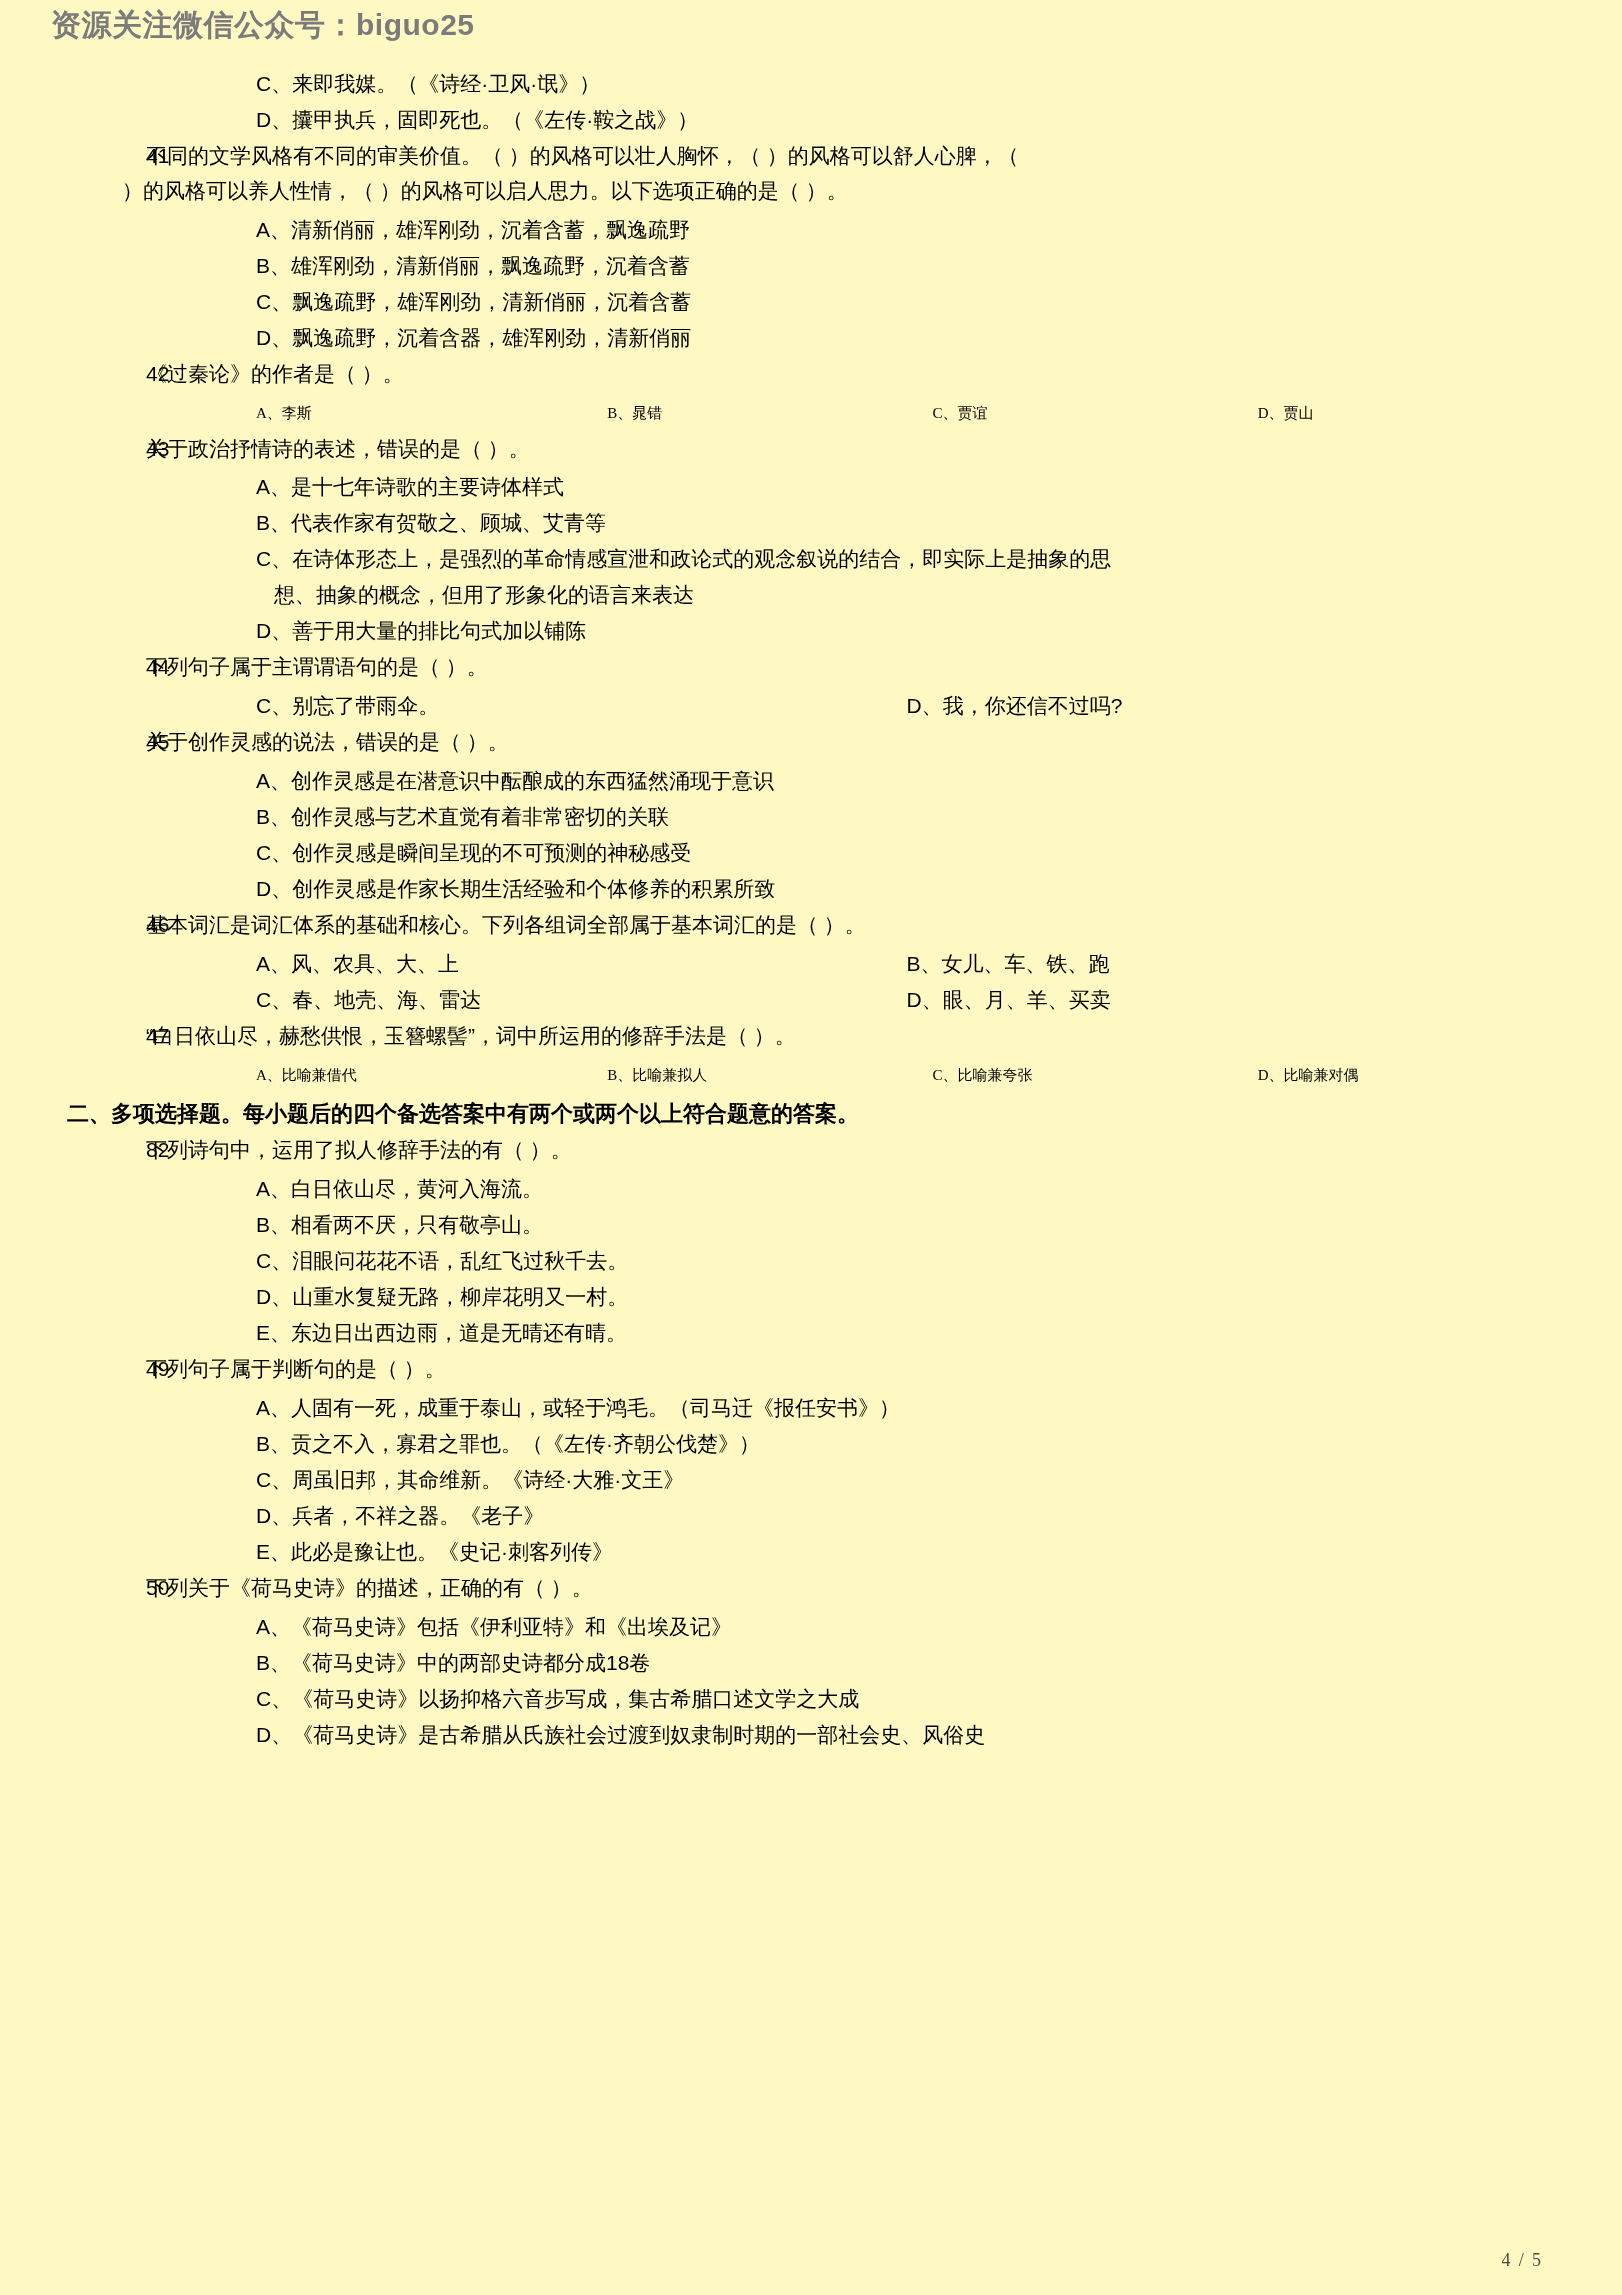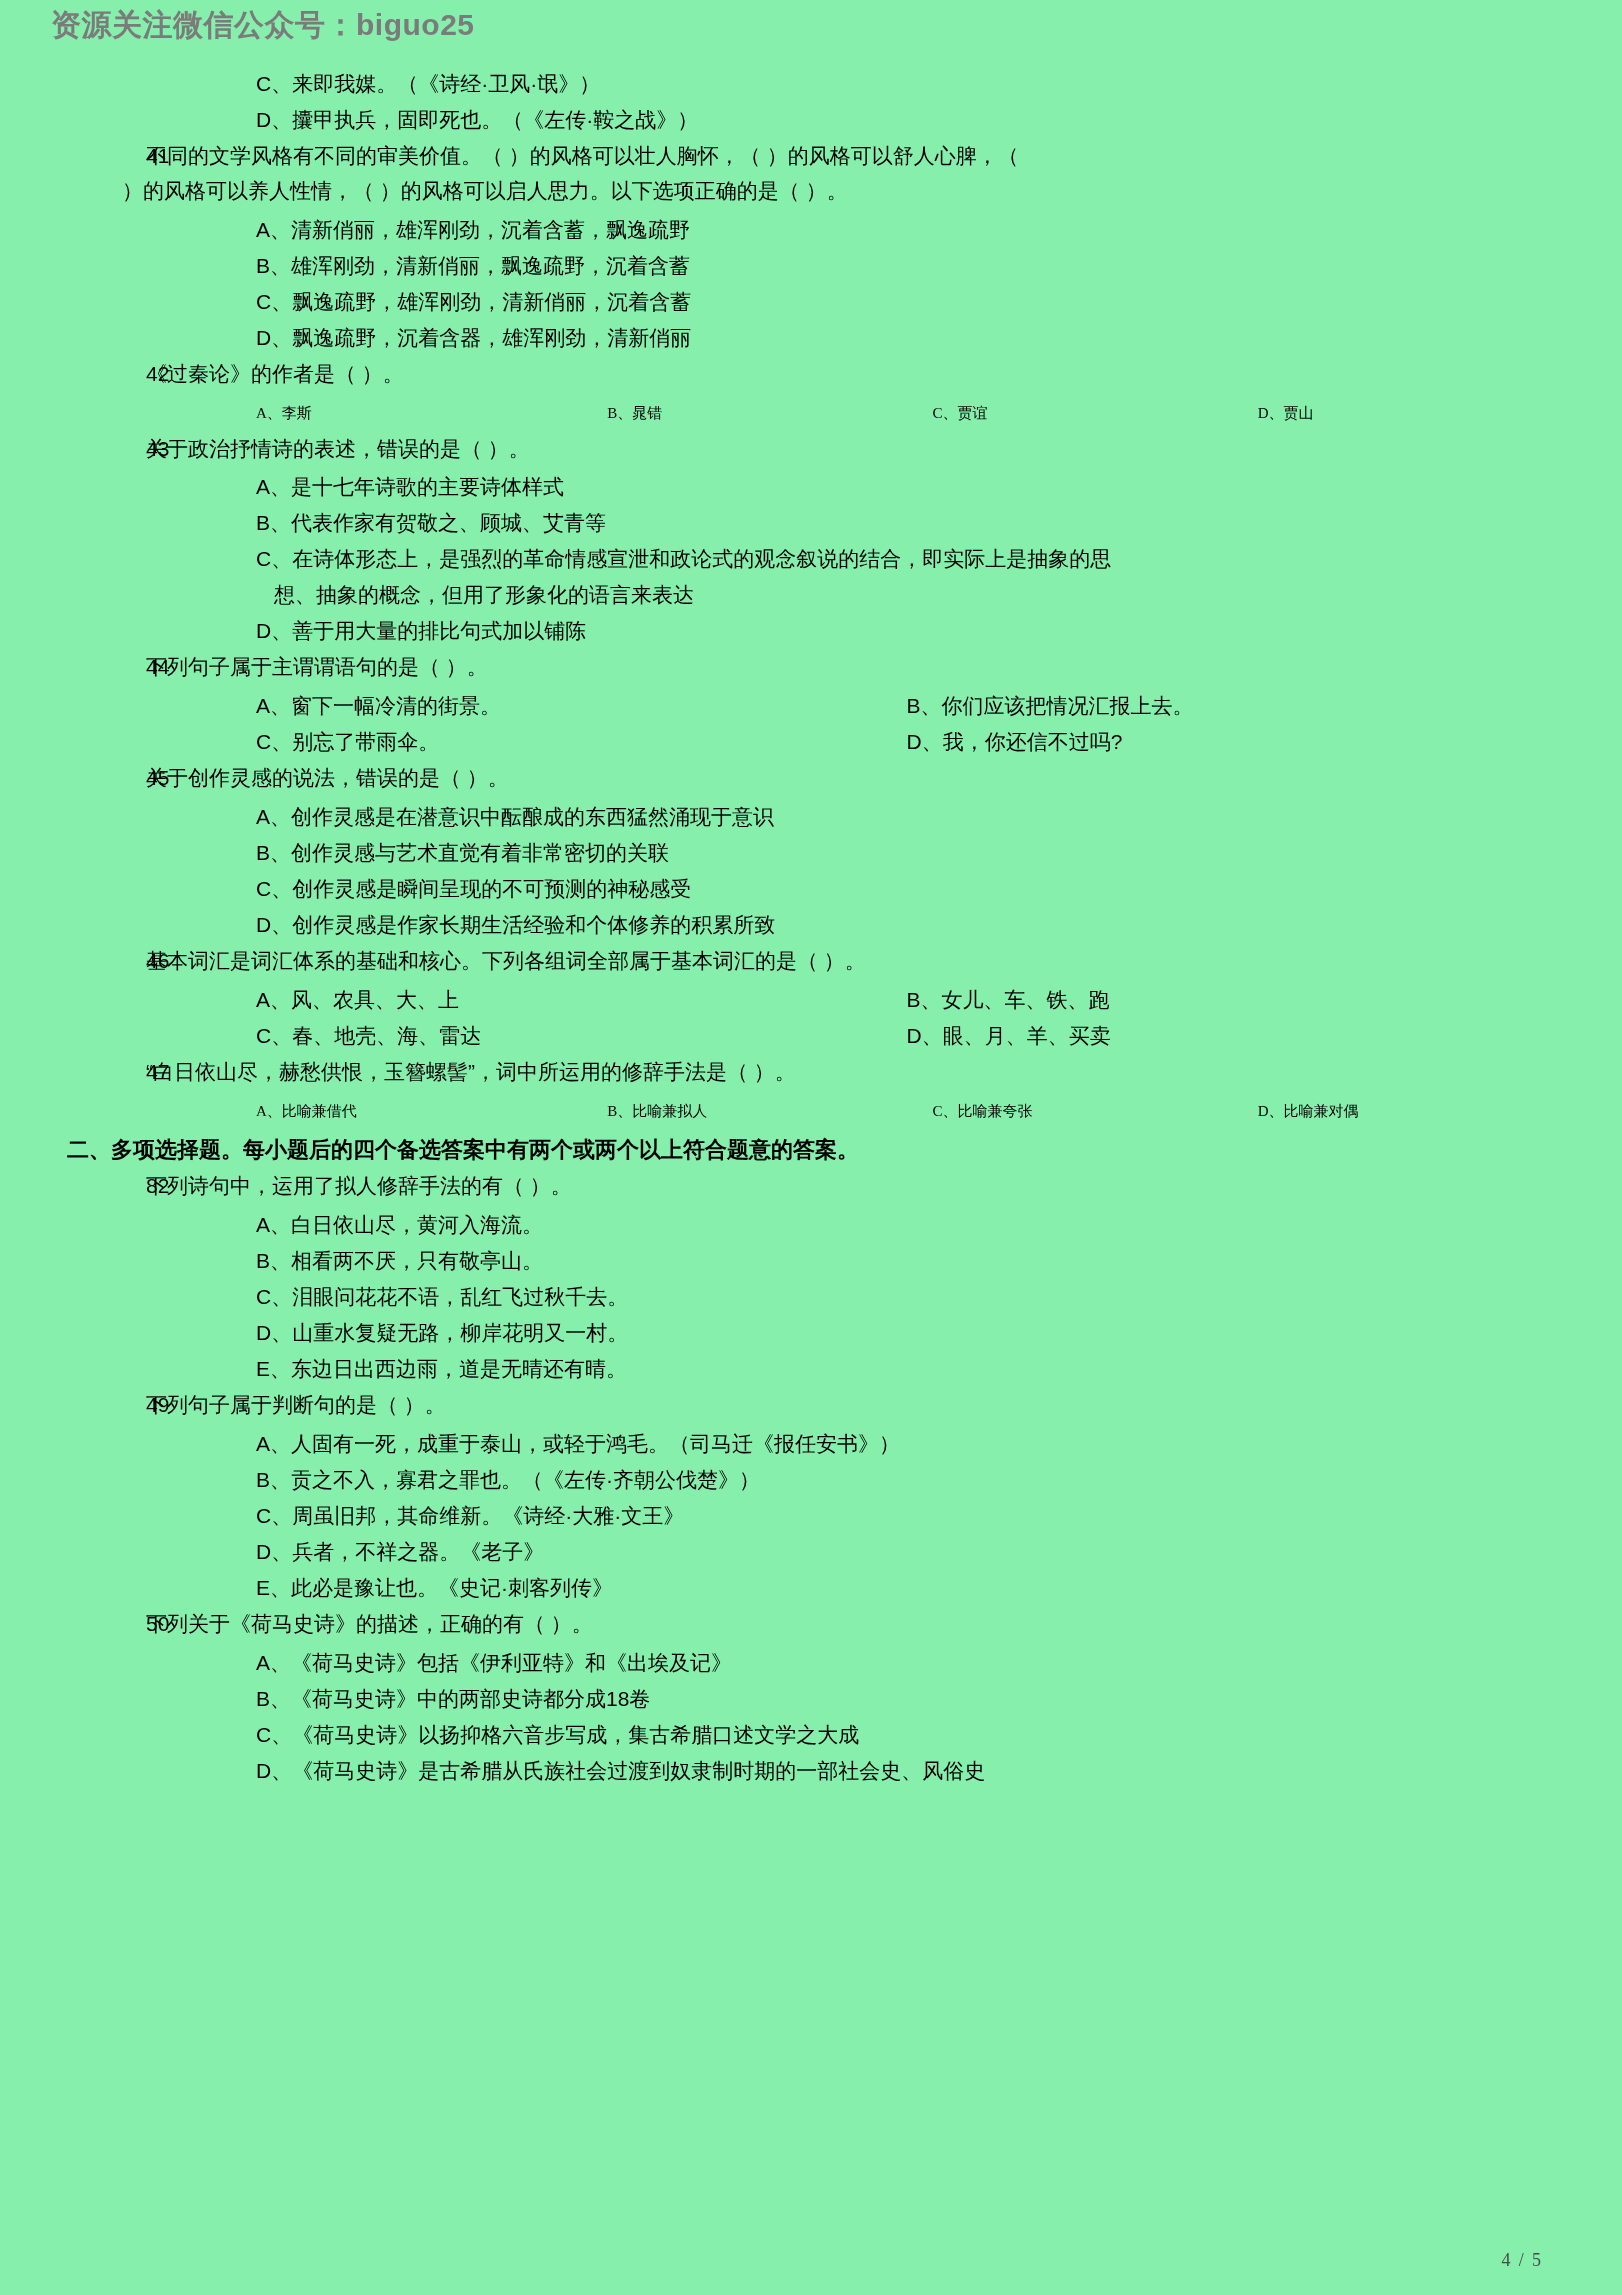--- a/index.html
+++ b/index.html
@@ -9,21 +9,21 @@
     background: #ffffff;
   }
   body {
     font-family: "Liberation Sans", "DejaVu Sans", sans-serif;
     color: #000000;
   }
   .page {
     position: relative;
     width: 1622px;
     height: 2295px;
-    background: #86efac;
+    background: #fef9c3;
     box-sizing: border-box;
     padding: 0;
     overflow: hidden;
   }
 
   
   .watermark {
     position: absolute;
     left: 51px;
     top: 10.4px;
@@ -203,24 +203,20 @@
       <div class="opt-line">D、善于用大量的排比句式加以铺陈</div>
     </div>
 
     <div class="row">
       <div class="qnum">44</div>
       <div class="qbody">下列句子属于主谓谓语句的是（  ）。</div>
     </div>
     <div class="spacer-sm"></div>
     <div class="opt-block">
       <div class="opt-cols">
-        <div class="col">A、窗下一幅冷清的街景。</div>
-        <div class="col">B、你们应该把情况汇报上去。</div>
-      </div>
-      <div class="opt-cols">
         <div class="col">C、别忘了带雨伞。</div>
         <div class="col">D、我，你还信不过吗?</div>
       </div>
     </div>
 
     <div class="row">
       <div class="qnum">45</div>
       <div class="qbody">关于创作灵感的说法，错误的是（  ）。</div>
     </div>
     <div class="spacer-sm"></div>

